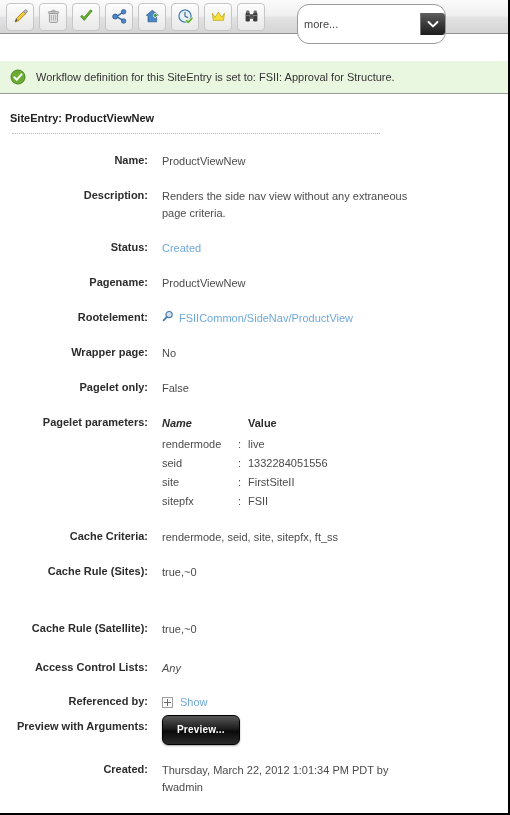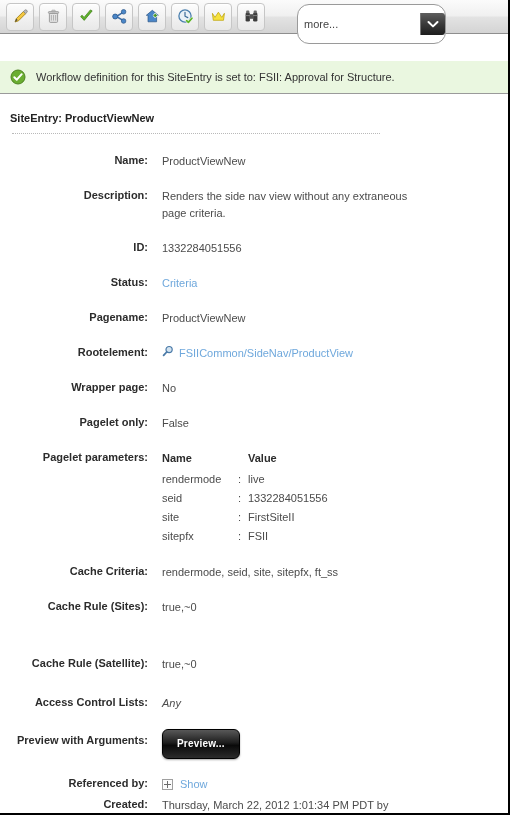--- a/index.html
+++ b/index.html
@@ -175,21 +175,21 @@
     border-collapse: collapse;
     font-size: 11px;
   }
   .param-table th {
     text-align: left;
     font-weight: bold;
     color: #2c2c2c;
     padding: 0 0 5px 0;
     font-size: 11px;
   }
-  .param-table th.col-name { width: 72px; }
+  .param-table th.col-name { width: 72px; font-style: italic; }
   .param-table td {
     color: #4b4b4b;
     padding: 0 0 4px 0;
     vertical-align: top;
     line-height: 15px;
   }
   .param-table td.col-name { width: 72px; padding-right: 4px; }
   .param-table td.col-sep { width: 10px; }
 
   
@@ -357,29 +357,25 @@
     </div>
 
     <div class="field">
       <div class="field-label">Description:</div>
       <div class="field-value">
         <span class="line">Renders the side nav view without any extraneous</span>
         <span class="line">page criteria.</span>
       </div>
     </div>
 
-    <div class="field">
-      <div class="field-label">ID:</div>
-      <div class="field-value">1332284051556</div>
-    </div>
 
     <div class="field">
       <div class="field-label">Status:</div>
       <div class="field-value">
-        <span class="link">Criteria</span>
+        <span class="link">Created</span>
       </div>
     </div>
 
     <div class="field">
       <div class="field-label">Pagename:</div>
       <div class="field-value">ProductViewNew</div>
     </div>
 
     <div class="field">
       <div class="field-label">Rootelement:</div>
@@ -456,37 +452,37 @@
     <div class="field" style="margin-bottom:22px;">
       <div class="field-label">Cache Rule (Satellite):</div>
       <div class="field-value">true,~0</div>
     </div>
 
     <div class="field" style="margin-bottom:17px;">
       <div class="field-label">Access Control Lists:</div>
       <div class="field-value italic">Any</div>
     </div>
 
-    <div class="field" style="margin-bottom:17px;">
-      <div class="field-label" style="line-height:22px;">Preview with Arguments:</div>
-      <div class="field-value">
-        <span class="preview-btn">Preview...</span>
-      </div>
-    </div>
-
     <div class="field tight">
       <div class="field-label">Referenced by:</div>
       <div class="field-value">
         <span class="show-row">
           <span class="expand-box"></span>
           <span class="link">Show</span>
         </span>
       </div>
     </div>
 
+    <div class="field" style="margin-bottom:17px;">
+      <div class="field-label" style="line-height:22px;">Preview with Arguments:</div>
+      <div class="field-value">
+        <span class="preview-btn">Preview...</span>
+      </div>
+    </div>
+
     <div class="field" style="margin-bottom:16px;">
       <div class="field-label">Created:</div>
       <div class="field-value">
         <span class="line">Thursday, March 22, 2012 1:01:34 PM PDT by</span>
         <span class="line">fwadmin</span>
       </div>
     </div>
 
     <div class="field">
       <div class="field-label">Modified:</div>

